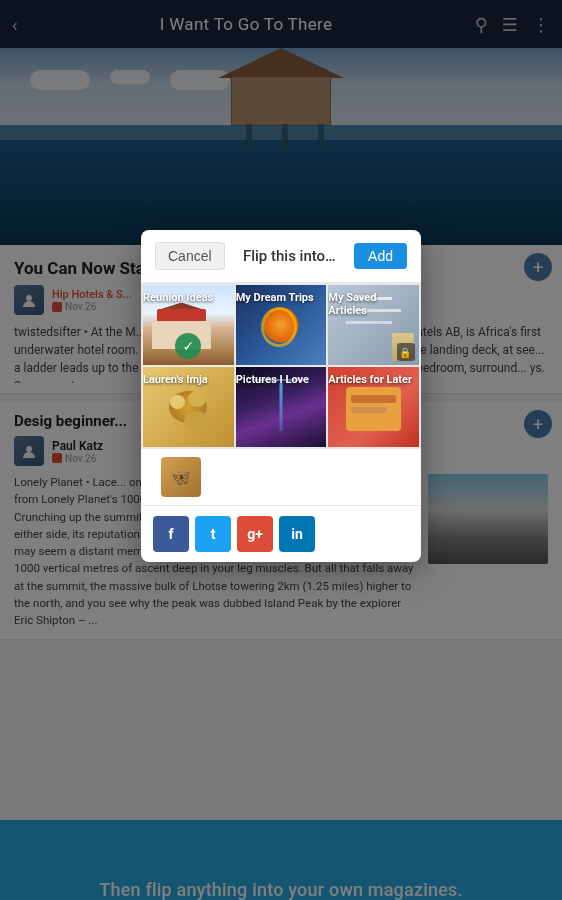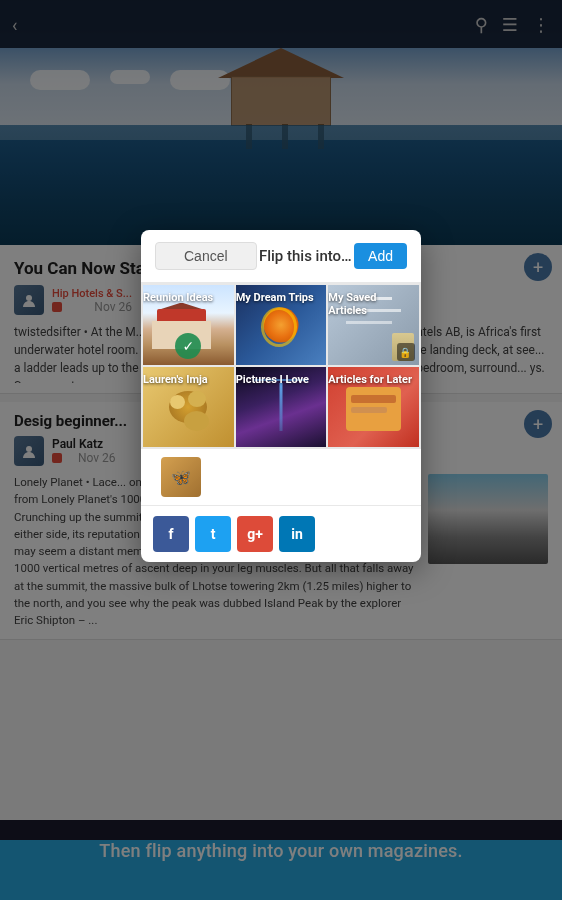--- a/index.html
+++ b/index.html
@@ -158,24 +158,23 @@
       flex-shrink: 0;
     }
     .meta-source {
       color: #e74c3c;
       font-size: 11px;
       font-weight: 500;
     }
     .meta-date {
       display: flex;
       align-items: center;
-      gap: 16px;
-      font-size: 12px;
+      gap: 3px;
+      font-size: 10px;
       color: #999;
-      justify-content: space-between;
     }
     .date-icon {
       width: 10px;
       height: 10px;
       background: #e74c3c;
       border-radius: 2px;
       display: inline-block;
     }
     .add-btn-float {
       position: absolute;
@@ -228,24 +227,24 @@
     .mountain-img {
       width: 100%;
       height: 100%;
       background: linear-gradient(180deg, #87CEEB 0%, #ddd 40%, #888 70%, #555 100%);
     }
 
     
     .bottom-banner {
       position: absolute;
       bottom: 0; left: 0; right: 0;
-      height: 60px;
+      height: 80px;
       background: #29abe2;
       display: flex;
-      align-items: flex-start;
+      align-items: flex-end;
       justify-content: center;
     }
     .bottom-banner-text {
       color: #fff;
       font-size: 18px;
       font-weight: 500;
       text-align: center;
       letter-spacing: 0.2px;
     }
 
@@ -272,21 +271,21 @@
       align-items: center;
       justify-content: space-between;
       padding: 12px 14px;
       border-bottom: 1px solid #e8e8e8;
     }
     .modal-cancel {
       color: #555;
       font-size: 14px;
       cursor: pointer;
       background: #f0f0f0;
-      padding: 5px 28px;
+      padding: 5px 12px;
       border-radius: 4px;
       border: 1px solid #ddd;
     }
     .modal-title {
       font-size: 15px;
       color: #333;
       font-weight: 500;
     }
     .modal-add {
       background: #1a8fe0;
@@ -428,20 +427,21 @@
     .social-gp { background: #dd4b39; }
     .social-li { background: #0077b5; }
   </style>
 </head>
 <body>
 
 <div class="header">
   <div class="header-left">
     <span class="header-icon">‹</span>
   </div>
+  <span class="header-title">I Want To Go To There</span>
   <div class="header-right">
     <span class="header-icon">⚲</span>
     <span class="header-icon">☰</span>
     <span class="header-icon">⋮</span>
   </div>
 </div>
 
 <div class="hero">
   <div class="hero-sky"></div>
   <div class="hero-clouds">

